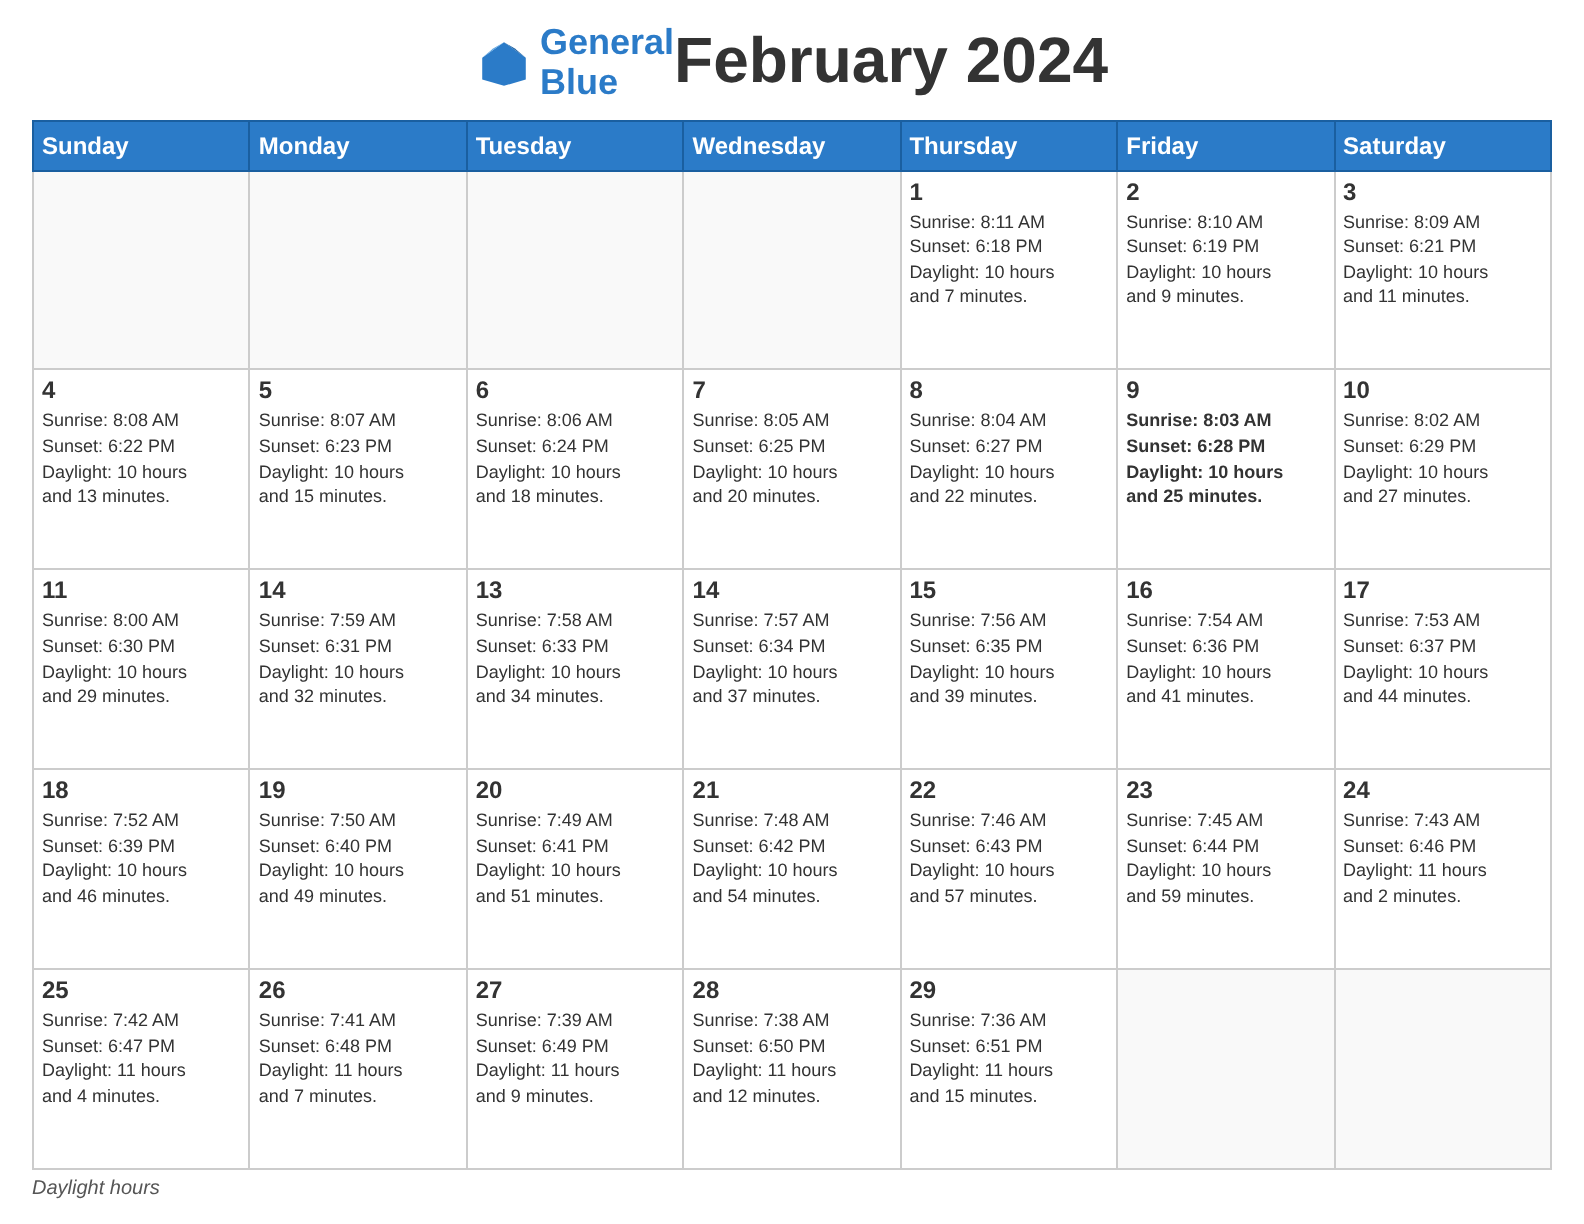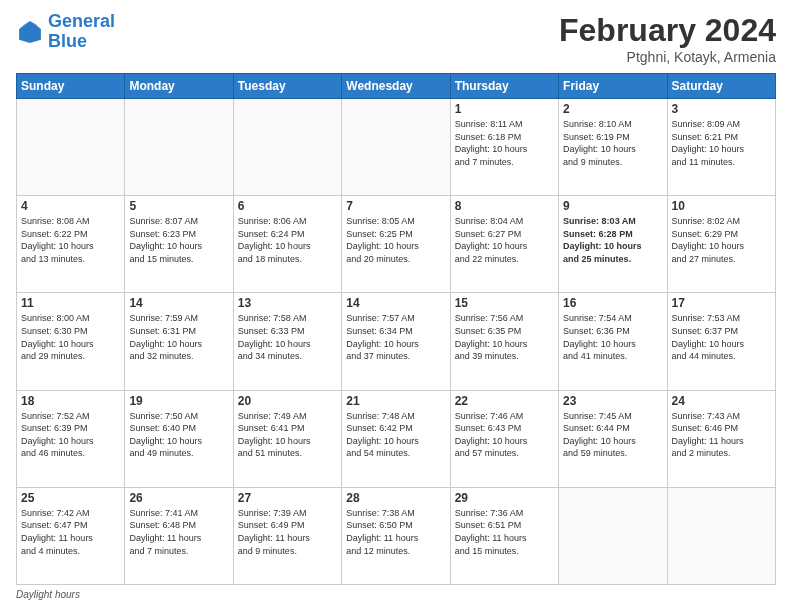--- a/index.html
+++ b/index.html
@@ -12,21 +12,21 @@
     }
     .page {
       width: 792px;
       height: 612px;
       padding: 12px 16px;
       display: flex;
       flex-direction: column;
     }
     .header {
       display: flex;
-      justify-content: space-between;
+      justify-content: center;
       align-items: flex-start;
       margin-bottom: 8px;
     }
     .logo {
       display: flex;
       align-items: center;
       gap: 4px;
     }
     .logo-text {
       font-size: 18px;
@@ -111,21 +111,20 @@
         <polygon points="18,4 32,14 25,8" fill="#1a5fa0"></polygon>
         <polygon points="18,4 4,14 11,8" fill="#5ba3e0"></polygon>
       </svg>
       <div class="logo-text">
         <div><span>General</span></div>
         <div><span style="color:#2b7bc8">Blue</span></div>
       </div>
     </div>
     <div class="title-block">
       <div class="month-title">February 2024</div>
-      <div class="location">Ptghni, Kotayk, Armenia</div>
     </div>
   </div>
 
   <table class="calendar">
     <thead>
       <tr>
       <th>Sunday</th>
           <th>Monday</th>
           <th>Tuesday</th>
           <th>Wednesday</th>

